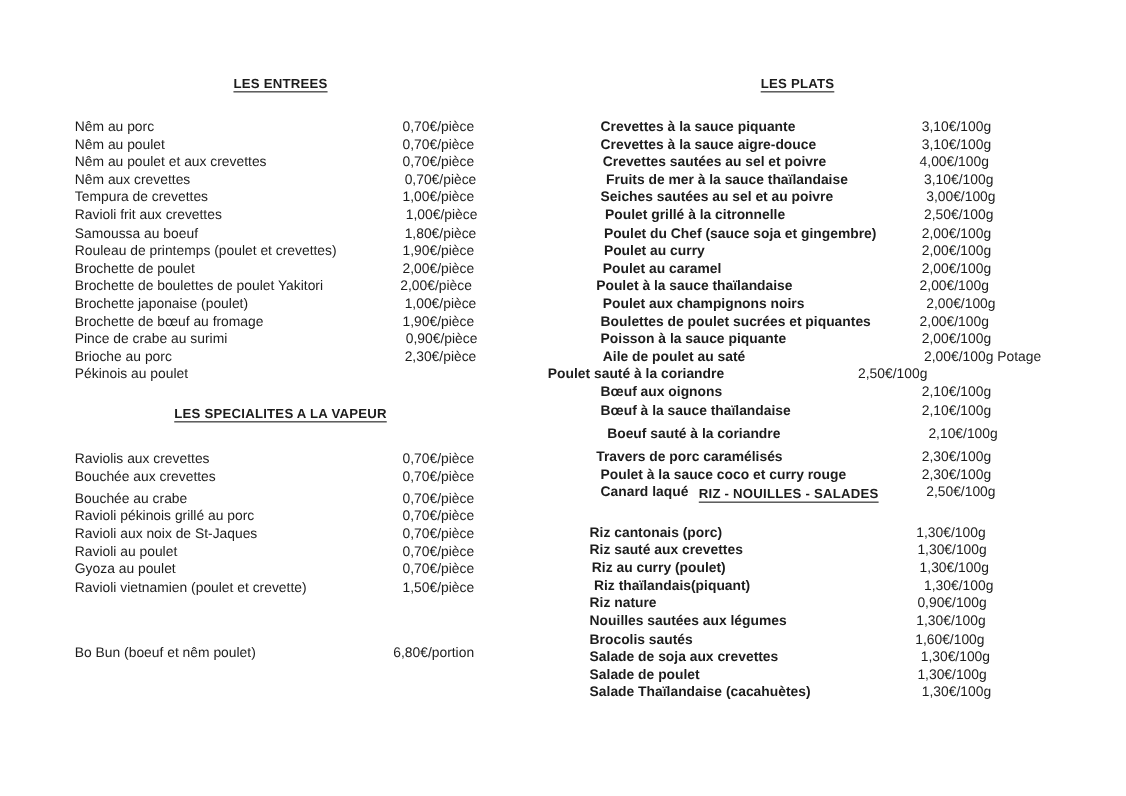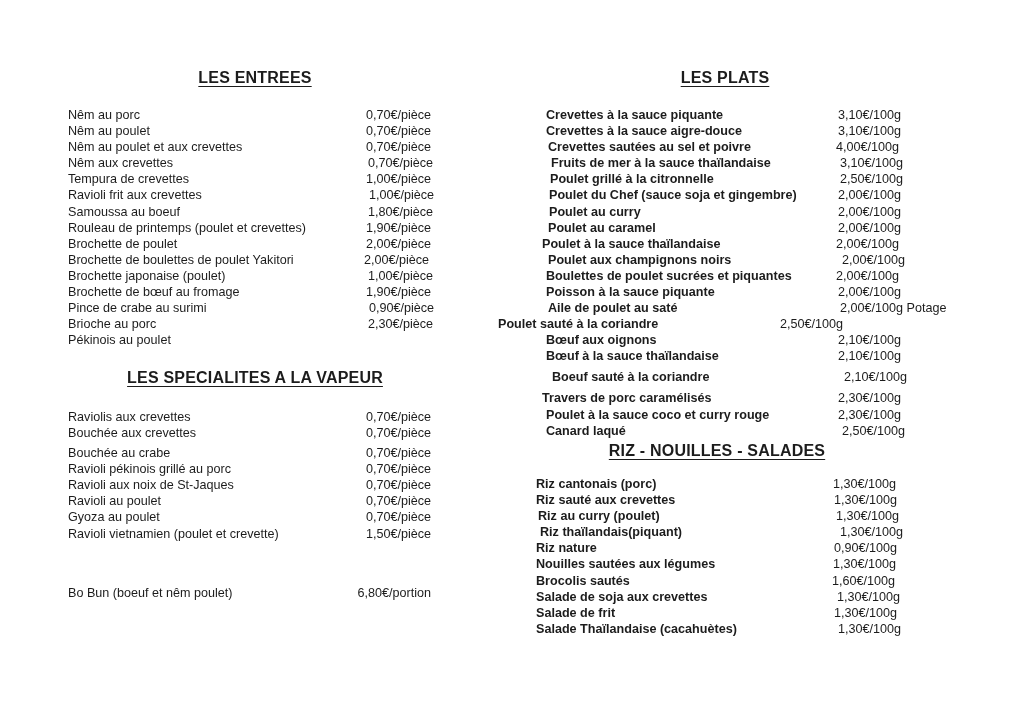--- a/index.html
+++ b/index.html
@@ -23,21 +23,21 @@
   }
 
   .column {
     position: absolute;
     top: 0;
   }
   .column-left  { left: 0;   width: 470px; }
   .column-right { left: 470px; width: 554px; }
 
   .section-title {
-    font-size: 16px;
+    font-size: 12px;
     font-weight: bold;
     letter-spacing: 0.2px;
     text-align: center;
     text-decoration: underline;
     text-underline-offset: 3px;
     white-space: nowrap;
   }
 
   .menu-list {
     list-style: none;
@@ -203,20 +203,24 @@
       </li>
       <li class="menu-row">
         <span class="item-name" style="left:78px;">Crevettes sautées au sel et poivre</span>
         <span class="item-price" style="left:366px;">4,00€/100g</span>
       </li>
       <li class="menu-row">
         <span class="item-name" style="left:81px;">Fruits de mer à la sauce thaïlandaise</span>
         <span class="item-price" style="left:370px;">3,10€/100g</span>
       </li>
       <li class="menu-row">
+        <span class="item-name" style="left:76px;">Seiches sautées au sel et au poivre</span>
+        <span class="item-price" style="left:372px;">3,00€/100g</span>
+      </li>
+      <li class="menu-row">
         <span class="item-name" style="left:80px;">Poulet grillé à la citronnelle</span>
         <span class="item-price" style="left:370px;">2,50€/100g</span>
       </li>
       <li class="menu-row">
         <span class="item-name" style="left:79px;">Poulet du Chef (sauce soja et gingembre)</span>
         <span class="item-price" style="left:368px;">2,00€/100g</span>
       </li>
       <li class="menu-row">
         <span class="item-name" style="left:79px;">Poulet au curry</span>
         <span class="item-price" style="left:368px;">2,00€/100g</span>
@@ -304,21 +308,21 @@
       </li>
       <li class="menu-row">
         <span class="item-name" style="left:66px;">Brocolis sautés</span>
         <span class="item-price" style="left:362px;">1,60€/100g</span>
       </li>
       <li class="menu-row">
         <span class="item-name" style="left:66px;">Salade  de  soja aux crevettes</span>
         <span class="item-price" style="left:367px;">1,30€/100g</span>
       </li>
       <li class="menu-row">
-        <span class="item-name" style="left:66px;">Salade de frit</span>
+        <span class="item-name" style="left:66px;">Salade de poulet</span>
         <span class="item-price" style="left:364px;">1,30€/100g</span>
       </li>
       <li class="menu-row">
         <span class="item-name" style="left:66px;">Salade Thaïlandaise (cacahuètes)</span>
         <span class="item-price" style="left:368px;">1,30€/100g</span>
       </li>
     </ul>
 
   </div>
 

